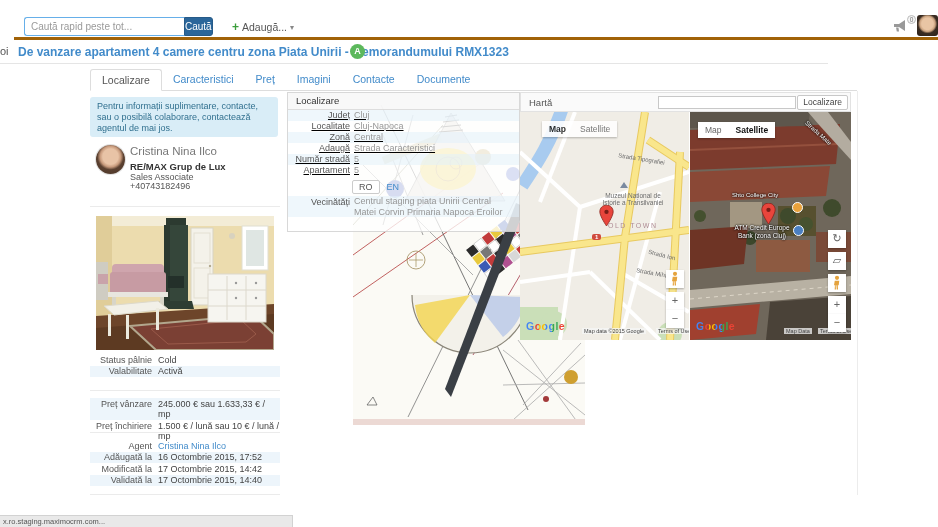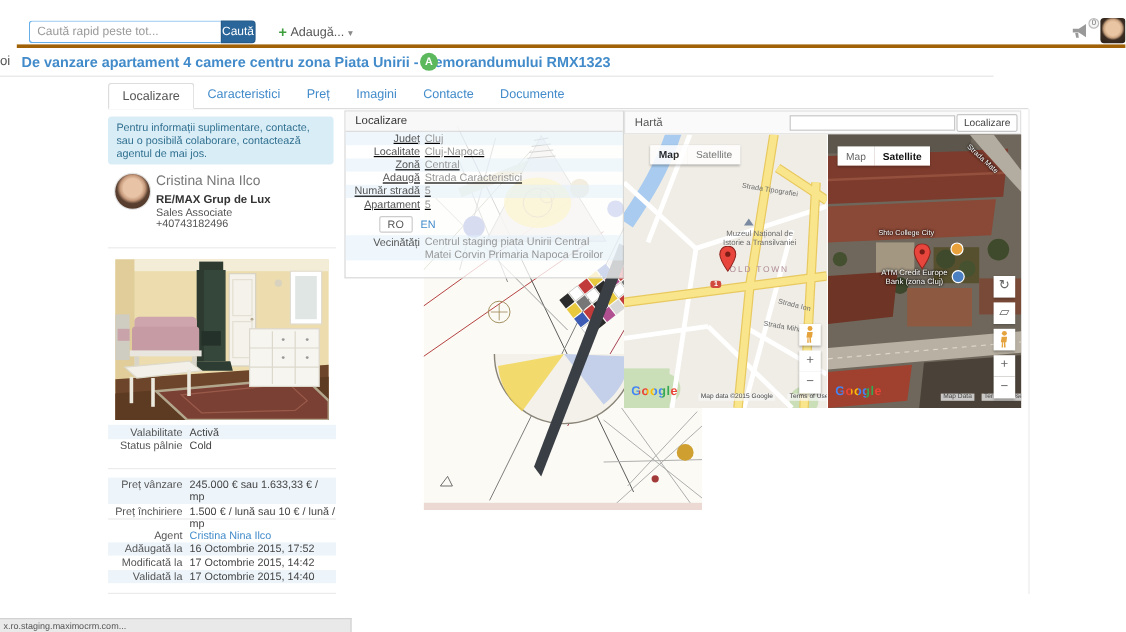--- a/index.html
+++ b/index.html
@@ -61,21 +61,21 @@
   
   .painting{position:absolute;left:353px;top:105px;width:232px;height:320px;z-index:1;}
 
   
   .loc-panel{position:absolute;left:287px;top:92px;width:233px;height:140px;background:rgba(255,255,255,0.76);border:1px solid rgba(190,190,190,0.6);z-index:2;}
   .loc-head{height:17px;background:rgba(247,247,247,0.85);border-bottom:1px solid rgba(210,210,210,0.7);font-size:9.5px;color:#333;padding:2px 8px;}
   .prow{display:flex;font-size:9px;line-height:11px;text-decoration:underline;}
   .prow.striped{background:rgba(225,240,250,0.55);}
   .plabel{width:62px;text-align:right;color:#555;flex:none;}
   .pvalue{margin-left:4px;color:#979797;}
-  .lang-tabs{display:flex;margin:4px 0 2px 28px;font-size:9px;align-items:center;}
+  .lang-tabs{display:flex;margin:4px 0 2px 64px;font-size:9px;align-items:center;}
   .lang-ro{border:1px solid #ccc;background:rgba(255,255,255,0.9);color:#555;padding:1px 6px;border-radius:2px;cursor:pointer;}
   .lang-en{color:#428bca;padding:1px 7px;cursor:pointer;}
   .vec-row{display:flex;font-size:9px;line-height:10.5px;background:rgba(225,240,250,0.55);}
   .vec-label{width:62px;text-align:right;color:#555;flex:none;padding-top:1px;}
   .vec-value{margin-left:4px;color:#979797;width:158px;}
 
   
   .map-head{position:absolute;left:520px;top:92px;width:331px;height:20px;background:#fafafa;border:1px solid #e2e2e2;z-index:3;display:flex;align-items:center;}
   .map-head-title{font-size:9.5px;color:#555;margin-left:8px;flex:1;}
   .map-search{width:138px;height:13px;border:1px solid #c8c8c8;font-size:8.5px;padding:0 3px;outline:none;}
@@ -193,27 +193,27 @@
       <circle cx="140" cy="82" r="1.2" fill="#999"></circle>
         <circle cx="160" cy="82" r="1.2" fill="#999"></circle>
       <polygon points="8,90 62,85 72,93 18,99" fill="#f2f0e8" stroke="#ddd9cb"></polygon>
       <rect x="12" y="98" width="3" height="22" fill="#eceade"></rect>
       <rect x="60" y="92" width="3" height="22" fill="#eceade"></rect>
       <rect x="30" y="99" width="3" height="24" fill="#eceade"></rect>
     </svg>
   </div>
 
   <div class="fields" style="top:354px;">
+    <div class="frow">
+      <span class="flabel">Status pâlnie</span>
+      <span class="fvalue">Cold</span>
+    </div>
     <div class="frow striped">
       <span class="flabel">Valabilitate</span>
       <span class="fvalue">Activă</span>
-    </div>
-    <div class="frow">
-      <span class="flabel">Status pâlnie</span>
-      <span class="fvalue">Cold</span>
     </div>
   </div>
   <div class="hr" style="top:390px;"></div>
 
   <div class="fields" style="top:398px;">
     <div class="frow striped">
       <span class="flabel">Preț vânzare</span>
       <span class="fvalue">245.000 € sau 1.633,33 € / mp</span>
     </div>
     <div class="frow">

